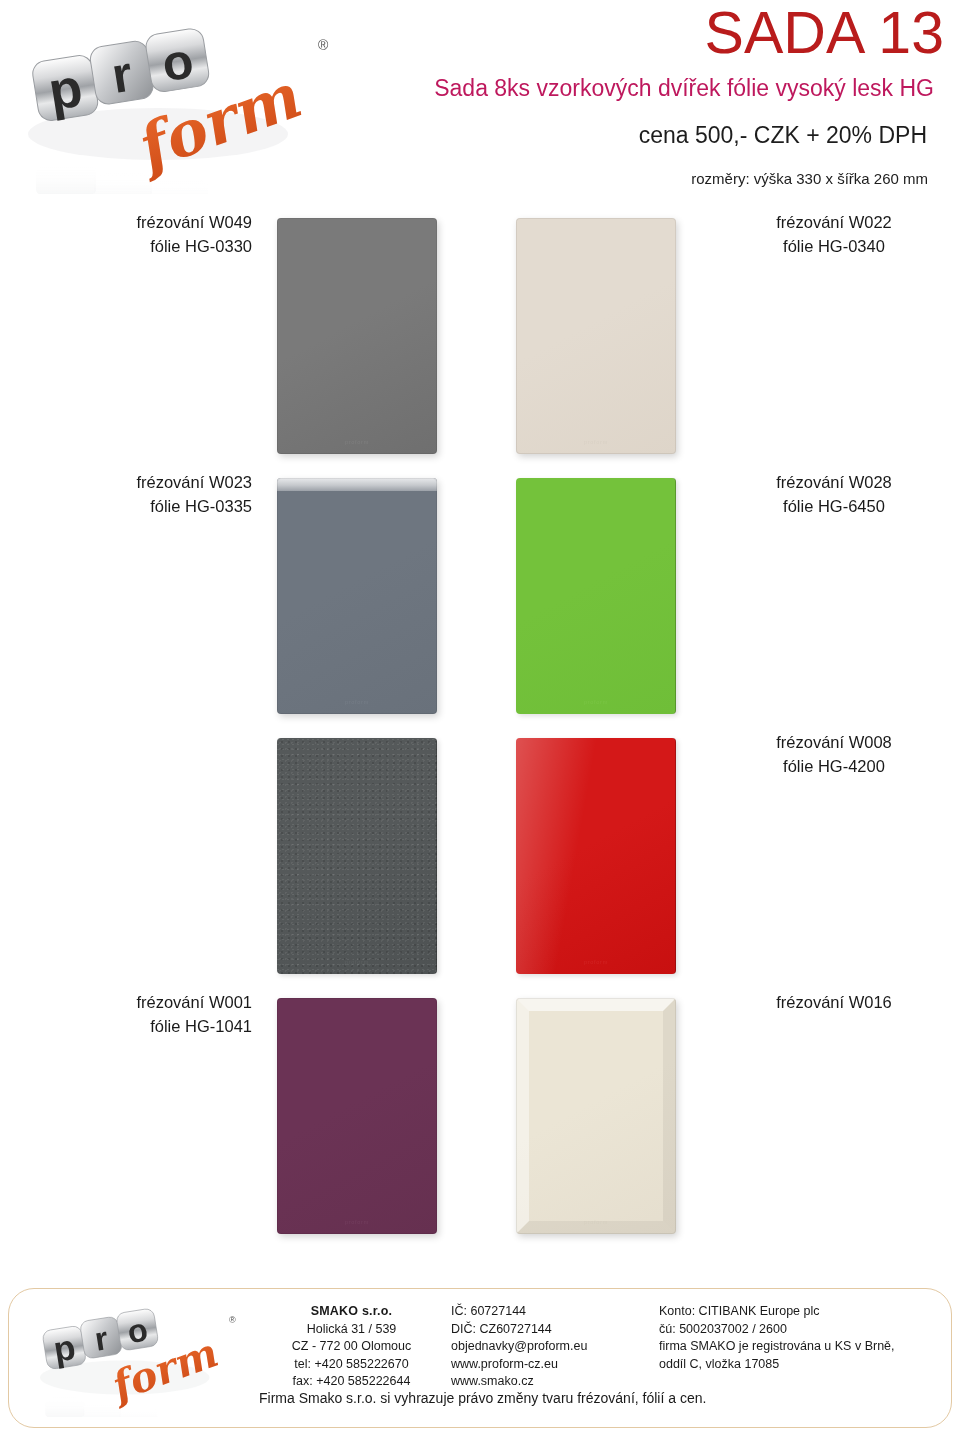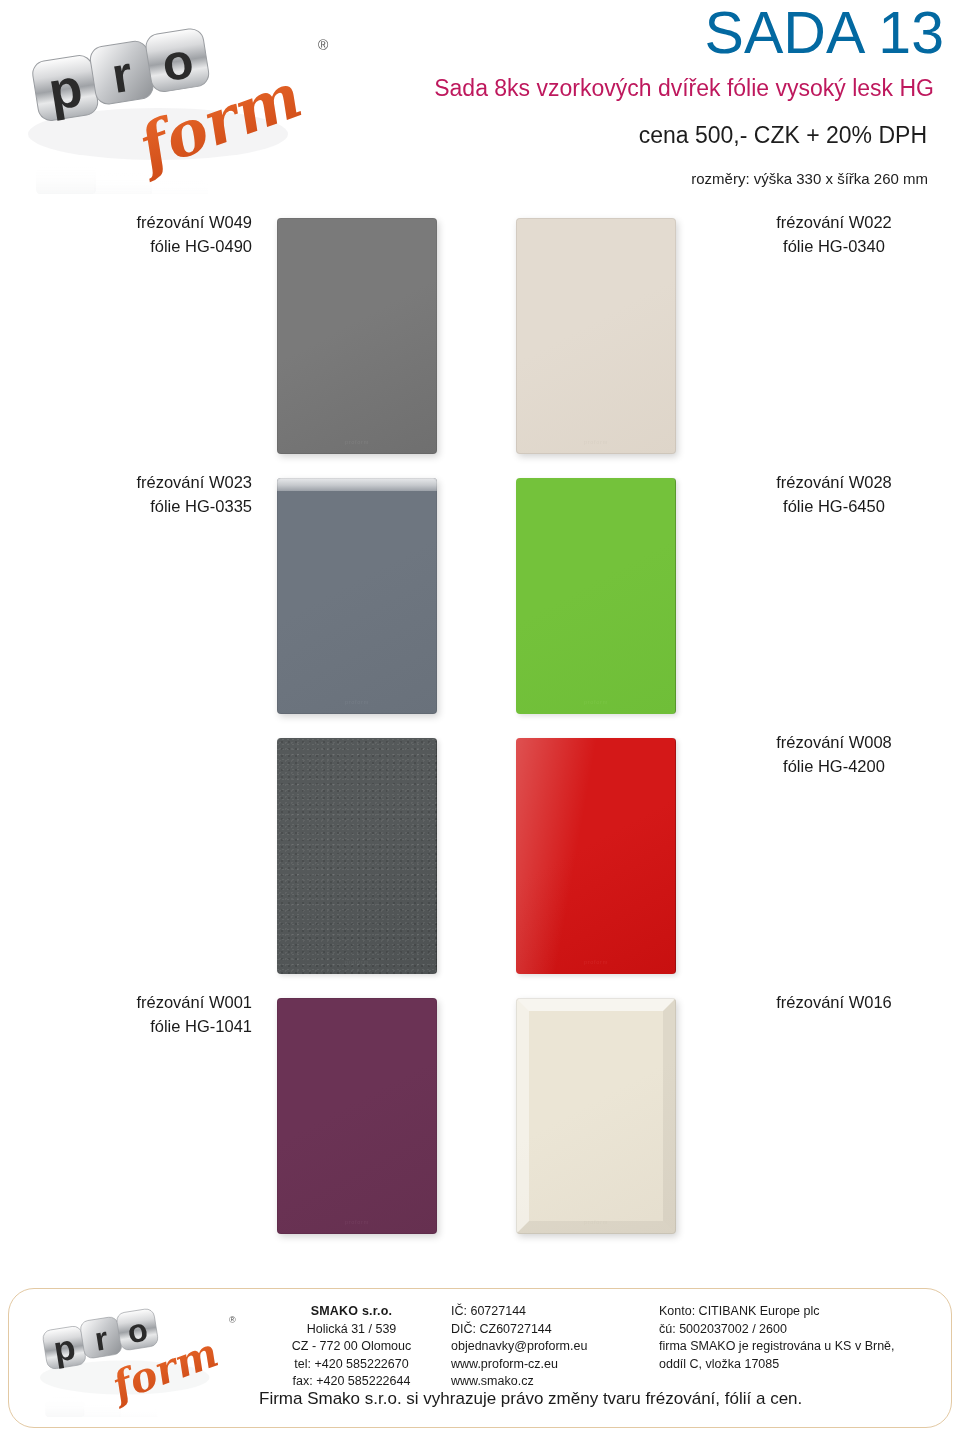--- a/index.html
+++ b/index.html
@@ -17,21 +17,21 @@
   }
   .logo-top{
     position:absolute;left:8px;top:14px;width:330px;height:180px;
   }
   .logo-svg{width:100%;height:100%;display:block;}
   .header-text{
     position:absolute;right:16px;top:4px;width:620px;text-align:right;
   }
   .sada-title{
     font-size:59px;line-height:1.0;font-weight:400;letter-spacing:0px;
-    color:#0369a1;margin:0 0 6px 0;
+    color:#b91c1c;margin:0 0 6px 0;
   }
   .sub1{font-size:23px;line-height:1.32;color:#be185d;margin:10px;}
   .sub2{font-size:23px;line-height:1.32;color:#1d1d1d;margin:17px;}
   .sub3{font-size:15px;line-height:1.5;color:#1d1d1d;margin:3px 16px 0 0;font-weight:400;}
 
   
   .grid{position:absolute;left:0;top:205px;width:864px;height:1055px;}
   .row{position:relative;width:960px;height:260px;}
   .lbl{
     position:absolute;top:6px;font-size:16.5px;line-height:1.45;
@@ -104,21 +104,21 @@
     font-size:12.5px;line-height:17.5px;color:#1a1a1a;
   }
   .fc{position:absolute;top:0;}
   .fc-a{left:0;width:185px;text-align:center;}
   .fc-b{left:192px;width:205px;}
   .fc-c{left:400px;width:278px;}
   .fc-a .ln:first-child{font-weight:bold;letter-spacing:.2px;}
   .ln{white-space:nowrap;}
   .disclaimer{
     position:absolute;left:0;top:87px;width:676px;
-    font-size:17px;line-height:17.5px;white-space:nowrap;color:#1a1a1a;
+    font-size:14px;line-height:17.5px;white-space:nowrap;color:#1a1a1a;
   }
 </style>
 </head>
 <body>
 
 <div class="header">
 
   <div class="logo-top">
     <svg class="logo-svg" viewBox="0 0 330 180">
       <defs>
@@ -179,21 +179,21 @@
     <div class="sub1">Sada 8ks vzorkových dvířek fólie vysoký lesk HG</div>
     <div class="sub2">cena 500,- CZK + 20% DPH</div>
     <div class="sub3">rozměry: výška 330 x šířka 260 mm</div>
   </div>
 </div>
 
 <div class="grid" id="grid">
     <div class="row">
       <div class="lbl lbl-left">
         <div>frézování W049</div>
-        <div>fólie HG-0490</div>
+        <div>fólie HG-0330</div>
       </div>
       <div class="panel panel-left">
         <div class="panel-inner fin-plain" style="background: linear-gradient(152deg, rgb(122, 122, 122) 0%, rgb(122, 122, 122) 45%, rgb(111, 111, 111) 100%);">
           <div class="wm" style="color: rgb(154, 154, 154);">proform</div>
         </div>
         <div class="edge-soft"></div>
       </div>
       <div class="lbl lbl-right">
         <div>frézování W022</div>
         <div>fólie HG-0340</div>

